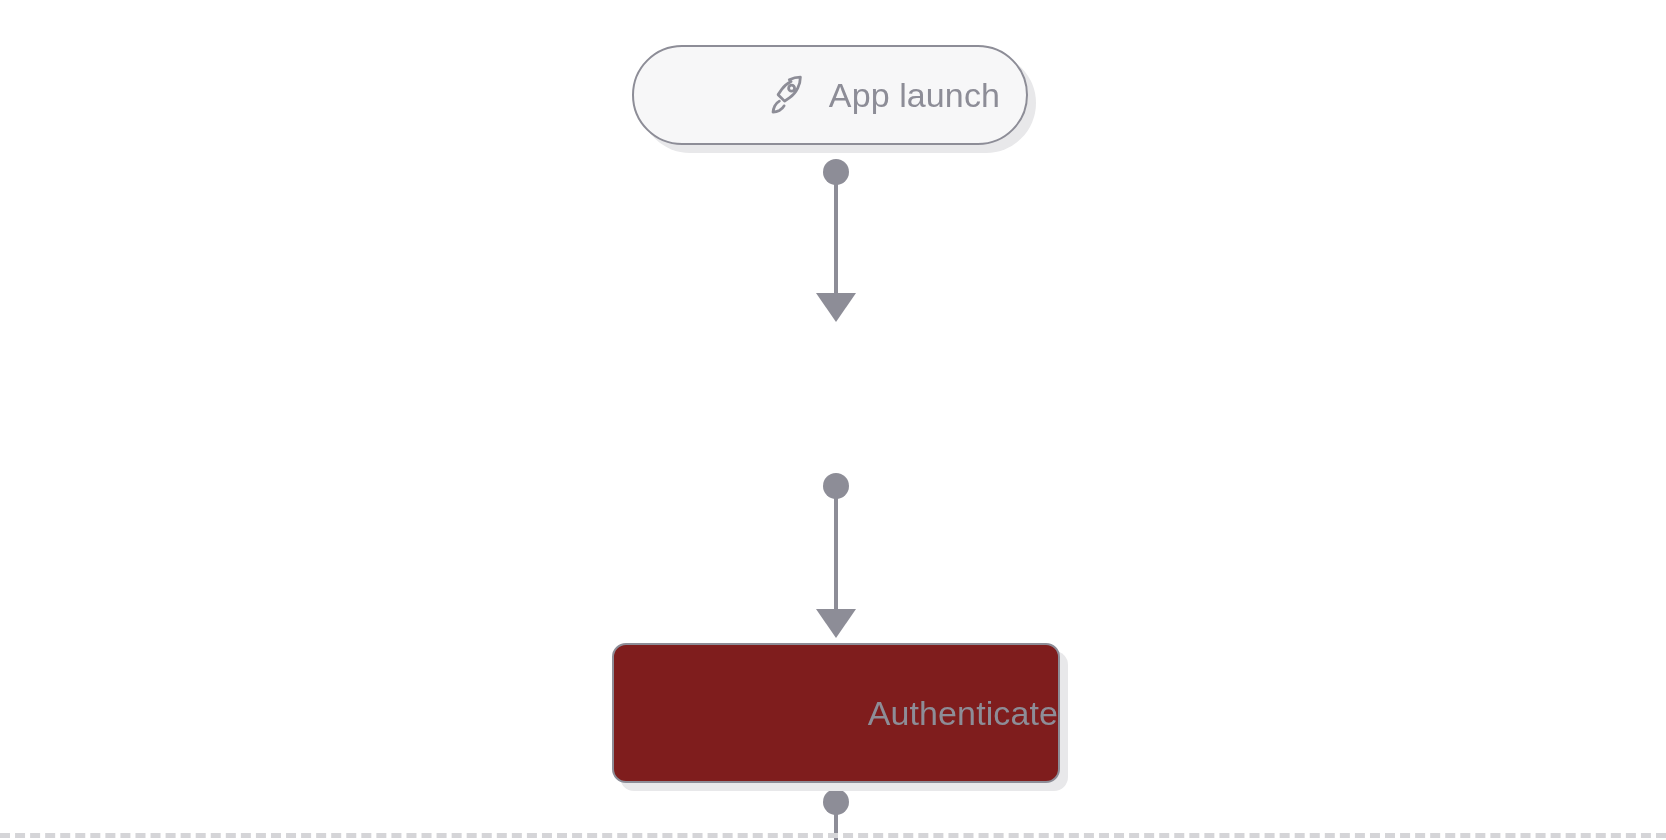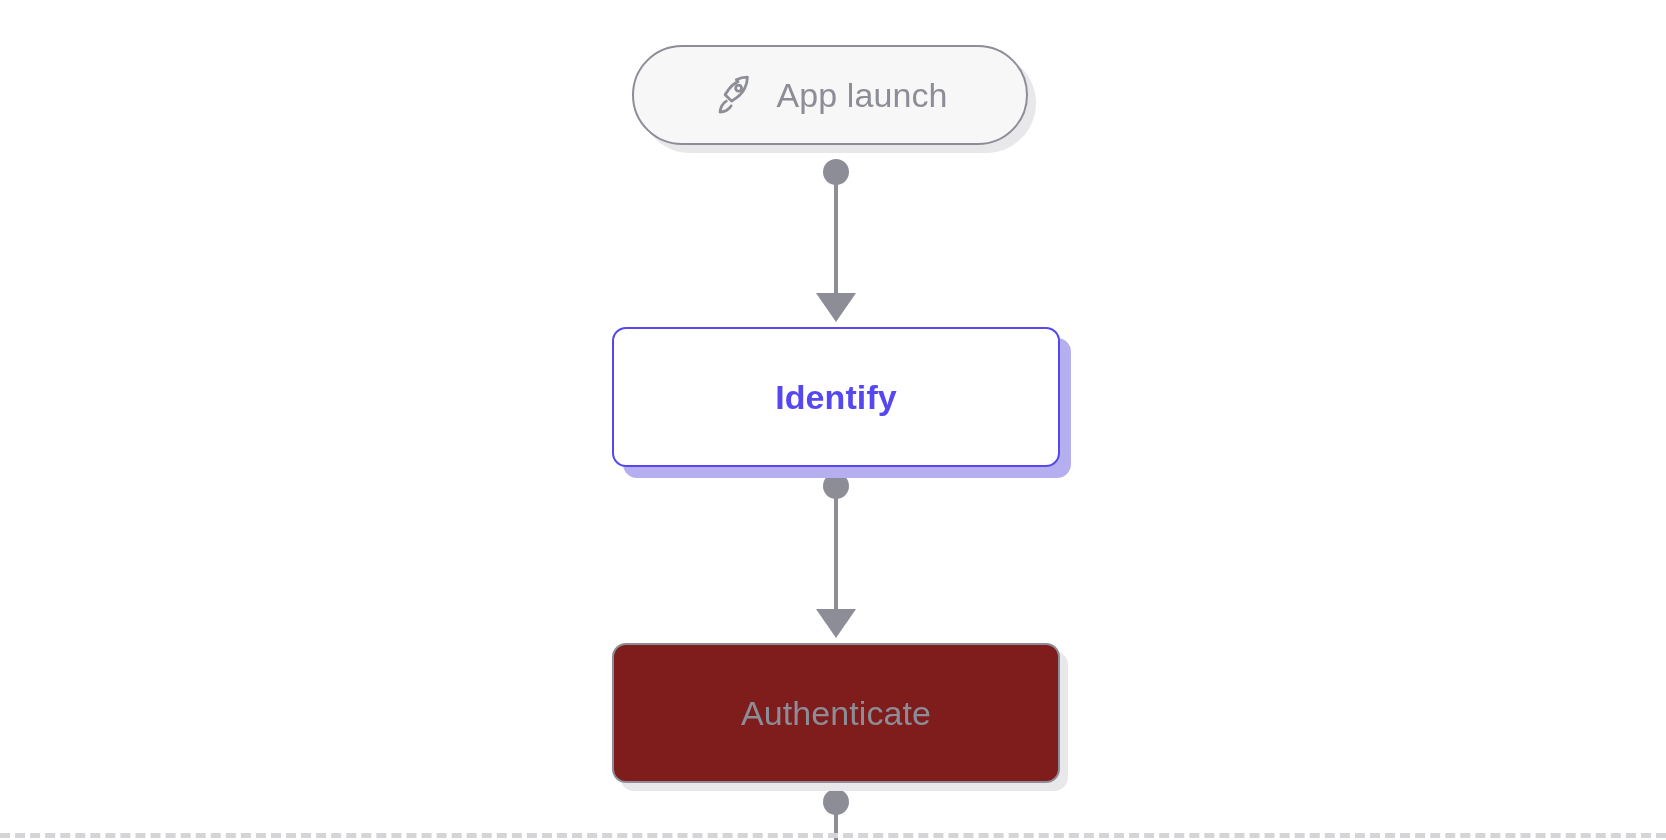--- a/index.html
+++ b/index.html
@@ -23,21 +23,21 @@
     background: #ffffff;
     overflow: hidden;
   }
 
   
   .node {
     position: absolute;
     box-sizing: border-box;
     display: flex;
     align-items: center;
-    justify-content: center;
+    justify-content: flex-end;
     background: #ffffff;
     user-select: none;
   }
 
   
   .node-trigger {
     left: 632px;
     top: 45px;
     width: 396px;
     height: 100px;
@@ -162,23 +162,20 @@
     <span class="rocket-icon">
       <svg viewBox="0 0 24 24" fill="none" xmlns="http://www.w3.org/2000/svg">
         <path d="M13.9 3.3c2.2-1.1 4.7-1.5 6.3-1.5 0 1.6-.4 4.1-1.5 6.3-1 2-2.5 4-4.6 5.4l-2.9 2-3.7-3.7 2-2.9c1.4-2.1 3.4-3.6 5.4-4.6z" stroke="#8d8d97" stroke-width="1.6" stroke-linejoin="round" stroke-linecap="round"></path>
         <circle cx="15.2" cy="8.1" r="1.7" stroke="#8d8d97" stroke-width="1.6"></circle>
         <path d="M8.2 15.5c-1.1.6-2 1.6-2.6 2.7-.6 1.2-.9 2.5-1 3.6 1.1-.1 2.4-.4 3.6-1 1.1-.6 2.1-1.5 2.7-2.6" stroke="#8d8d97" stroke-width="1.6" stroke-linejoin="round" stroke-linecap="round"></path>
       </svg>
     </span>
     <span class="node-label">App launch</span>
   </div>
 
-  <div class="node node-step-selected">
-    <span class="node-label">Identify</span>
-  </div>
 
   <div class="node node-step">
     <span class="node-label">Authenticate</span>
   </div>
 
   <div class="divider-dashed"></div>
 
 </div>
 
 </body></html>

